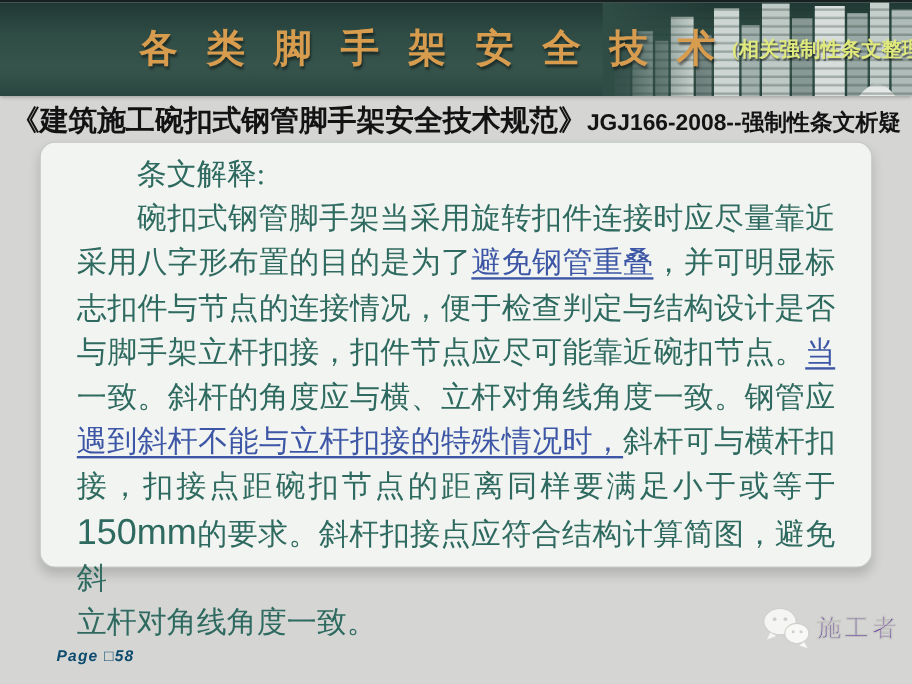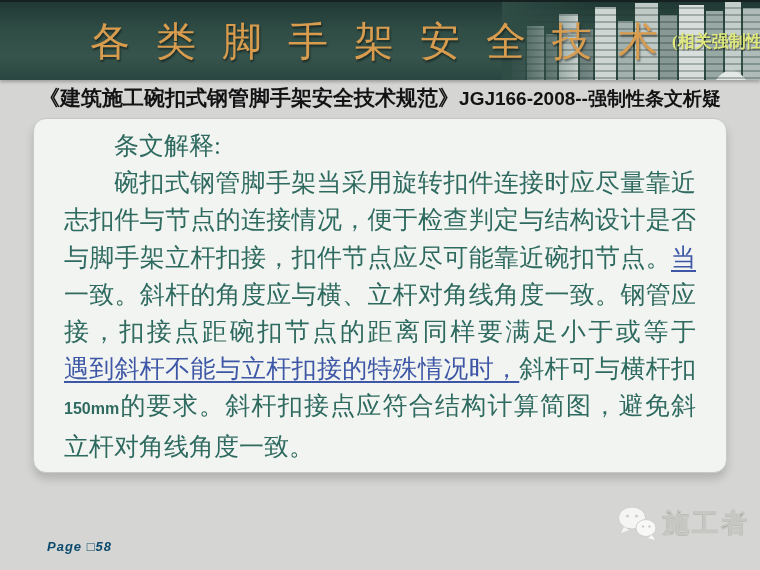--- a/index.html
+++ b/index.html
@@ -15,75 +15,76 @@
     background: linear-gradient(180deg, #203833 0%, #2f4c45 35%, #36544c 70%, #2a4640 100%);
     border-top: 2px solid #16211f;
     box-shadow: 0 2px 3px rgba(0,0,0,.25);
   }
   .skyline { position:absolute; right:0; top:0; width:258px; height:78px; }
   .header-text {
     position:absolute; left:90px; top:0; height:78px; z-index:2;
     display:flex; align-items:center; white-space:nowrap;
   }
   .main-title {
-    font-size:40px; font-weight:400; letter-spacing:8px;
+    font-size:32px; font-weight:700; letter-spacing:8px;
     color: var(--title, #d89c4f);
     text-shadow: 1px 2px 2px rgba(0,0,0,.45);
+    margin-left: 26px;
   }
   .title-note {
     font-size:17px; font-weight:700; margin-left:6px;
     color: var(--title-note, #dfe97c);
     text-shadow: 1px 1px 1px rgba(0,0,0,.5);
   }
 
   
   .subtitle {
     position:absolute; left:0; top:84px; width:760px; text-align:center;
     color:#131313; font-weight:700; white-space:nowrap;
     font-family:"Liberation Sans","DejaVu Sans",sans-serif;
   }
-  .subtitle .book { font-size:21px; }
+  .subtitle .book { font-size:24px; }
   .subtitle .code { font-size:19px; letter-spacing:0px; }
 
   
   .content-box {
     position:absolute; left:33px; top:118px; width:694px; height:355px;
     box-sizing:border-box; padding:8px 30px 0 30px;
     background: var(--box-bg, #f2f4f1);
     border:1px solid #c6cac6; border-radius:13px;
     box-shadow: 0 6px 9px rgba(0,0,0,.16);
   }
   .tline { font-size:25px; line-height:37.2px; color: var(--body-text, #2e6a5f); }
   .tline.indent { text-indent:2em; }
   .tline.just { text-align:justify; text-align-last:justify; }
   .seg-n { }
   .seg-b {
     color: var(--highlight, #3d57a6);
     text-decoration:underline; text-decoration-thickness:2px; text-underline-offset:4px;
   }
   .seg-num {
     font-family:"Liberation Sans","DejaVu Sans",sans-serif;
-    font-weight:700; font-size:16px;
+    font-weight:400; font-size:30px;
   }
 
   
   .footer {
     position:absolute; left:47px; top:539px;
     font:italic 700 13px "Liberation Sans","DejaVu Sans",sans-serif;
     color:#0c4a6e; letter-spacing:1px;
   }
 
   
   .watermark {
     position:absolute; right:10px; top:505px; z-index:3;
     display:flex; align-items:center; gap:5px;
   }
   .wm-text {
-    font-size:26px; font-weight:700; letter-spacing:3px;
-    color:#000000; -webkit-text-stroke:1px #c6c6c2;
+    font-size:20px; font-weight:400; letter-spacing:3px;
+    color:#4c1d95; -webkit-text-stroke:1px #c6c6c2;
     text-shadow:0 0 1px #c9c9c5;
     font-family:"Liberation Sans","DejaVu Sans",sans-serif;
   }
 </style>
 </head>
 <body>
 
 <div class="slide">
 
   <div class="header">
@@ -121,25 +122,26 @@
   </div>
 
   <div class="subtitle">
     <span class="book">《建筑施工碗扣式钢管脚手架安全技术规范》</span><span class="code">JGJ166-2008--强制性条文析疑</span>
   </div>
 
   <div class="content-box">
     <div>
         <div class="tline indent"><span class="seg-n">条文解释:</span></div>
         <div class="tline indent just"><span class="seg-n">碗扣式钢管脚手架当采用旋转扣件连接时应尽量靠近</span></div>
+        <div class="tline just"><span class="seg-n">采用八字形布置的目的是为了</span><span class="seg-b">避免钢管重叠</span><span class="seg-n">，并可明显标</span></div>
         <div class="tline just"><span class="seg-n">志扣件与节点的连接情况，便于检查判定与结构设计是否</span></div>
         <div class="tline just"><span class="seg-n">与脚手架立杆扣接，扣件节点应尽可能靠近碗扣节点。</span><span class="seg-b">当</span></div>
         <div class="tline just"><span class="seg-n">一致。斜杆的角度应与横、立杆对角线角度一致。钢管应</span></div>
+        <div class="tline just"><span class="seg-b">遇到斜杆不能与立杆扣接的特殊情况时，</span><span class="seg-n">斜杆可与横杆扣</span></div>
         <div class="tline just"><span class="seg-n">接，扣接点距碗扣节点的距离同样要满足小于或等于</span></div>
-        <div class="tline just"><span class="seg-b">遇到斜杆不能与立杆扣接的特殊情况时，</span><span class="seg-n">斜杆可与横杆扣</span></div>
         <div class="tline just"><span class="seg-num">150mm</span><span class="seg-n">的要求。斜杆扣接点应符合结构计算简图，避免斜</span></div>
         <div class="tline"><span class="seg-n">立杆对角线角度一致。</span></div>
       </div>
   </div>
 
   <div class="footer">Page □58</div>
 
   <div class="watermark">
     <svg width="42" height="36" viewBox="0 0 42 36" aria-hidden="true">
       <ellipse cx="16" cy="13" rx="13.5" ry="11" fill="#f5f5f3" stroke="#cfcfcb" stroke-width="1"></ellipse>

